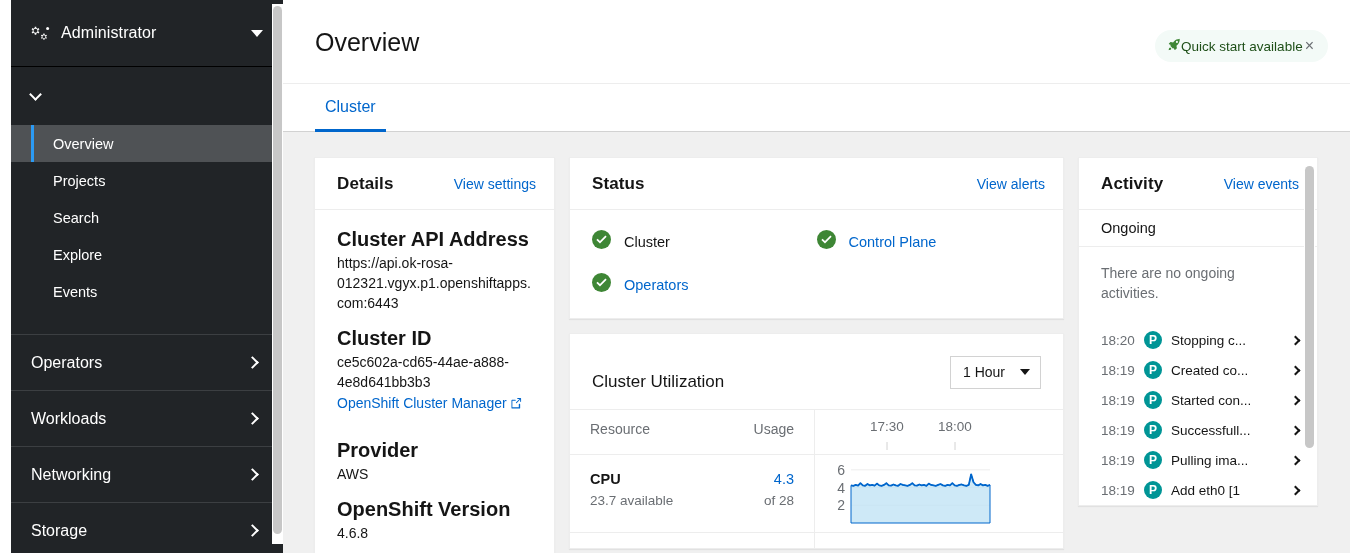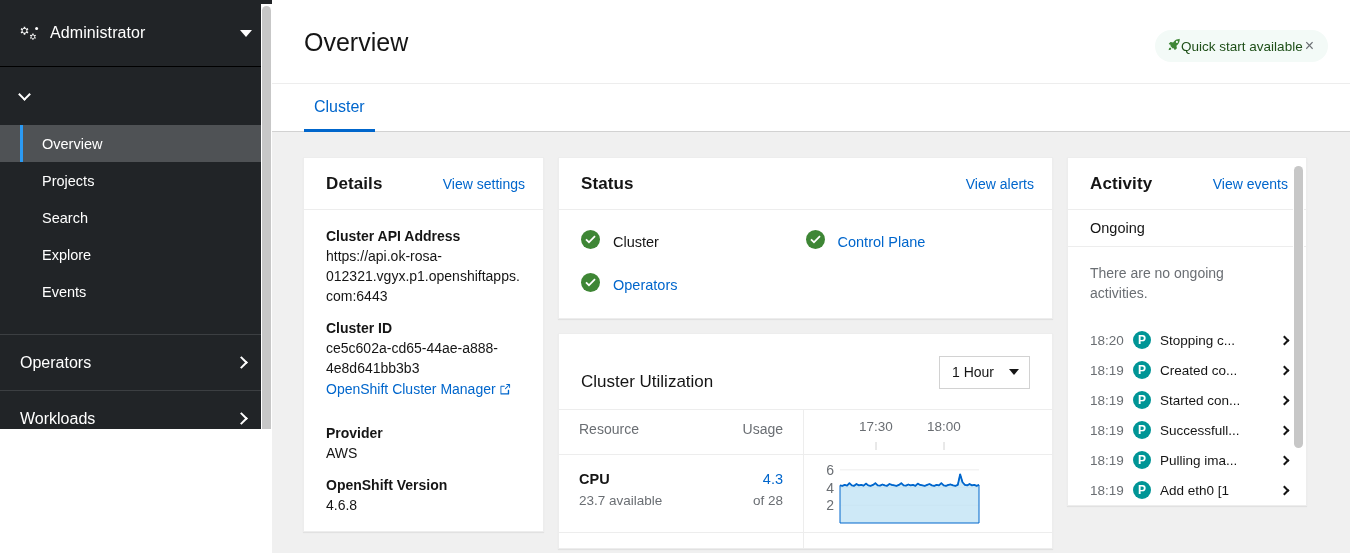--- a/index.html
+++ b/index.html
@@ -7,23 +7,23 @@
     width: 1350px; height: 553px;
     font-family: "Liberation Sans", sans-serif;
     overflow: hidden;
     background: #ffffff;
     -webkit-font-smoothing: antialiased;
   }
   .app { display: flex; width: 1350px; height: 553px; }
 
   
   .sidebar {
-    width: 272px; min-width: 272px; height: 429px;
+    width: 272px; min-width: 272px; height: 553px;
     background: #212427; color: #ffffff;
-    position: relative; overflow: hidden;
+    position: relative; overflow: hidden; margin-left: 11px;
   }
   .perspective {
     height: 67px; display: flex; align-items: center;
     padding: 0 16px 0 18px;
     border-bottom: 1px solid #000000;
     cursor: pointer;
   }
   .persp-icon { width: 22px; height: 18px; flex: 0 0 auto; margin-right: 10px; }
   .persp-label { font-size: 16px; color: #fff; flex: 1 1 auto; letter-spacing: .1px; }
   .caret-down {
@@ -110,21 +110,21 @@
   .card { background: #fff; border: 1px solid #ededed; box-shadow: 0 1px 1px rgba(3,3,3,.06); }
   .card-head {
     display: flex; align-items: center; padding: 16px 18px 15px 22px;
     border-bottom: 1px solid #ededed;
   }
   .card-title { font-size: 17px; font-weight: 700; color: #151515; flex: 1 1 auto; letter-spacing: .1px; }
   .card-link { font-size: 14px; color: #06c; cursor: pointer; }
 
   
   .details-body { padding: 18px 22px 16px 22px; }
-  .dt { font-size: 14px; font-weight: 700; color: #151515; margin-bottom: 2px; }
+  .dt { font-size: 20px; font-weight: 700; color: #151515; margin-bottom: 2px; }
   .dd { font-size: 14px; color: #151515; line-height: 20px; word-break: break-word; margin-bottom: 14px; }
   .ext-icon { display: inline-block; margin-left: 4px; vertical-align: -1px; }
 
   
   .status-body { padding: 20px 22px 22px 22px; display: flex; }
   .status-col { flex: 1 1 50%; display: flex; flex-direction: column; gap: 20px; }
   .status-item { display: flex; align-items: center; gap: 13px; }
   .status-text { font-size: 14.5px; color: #151515; }
   .status-text.link { color: #06c; cursor: pointer; }
 

